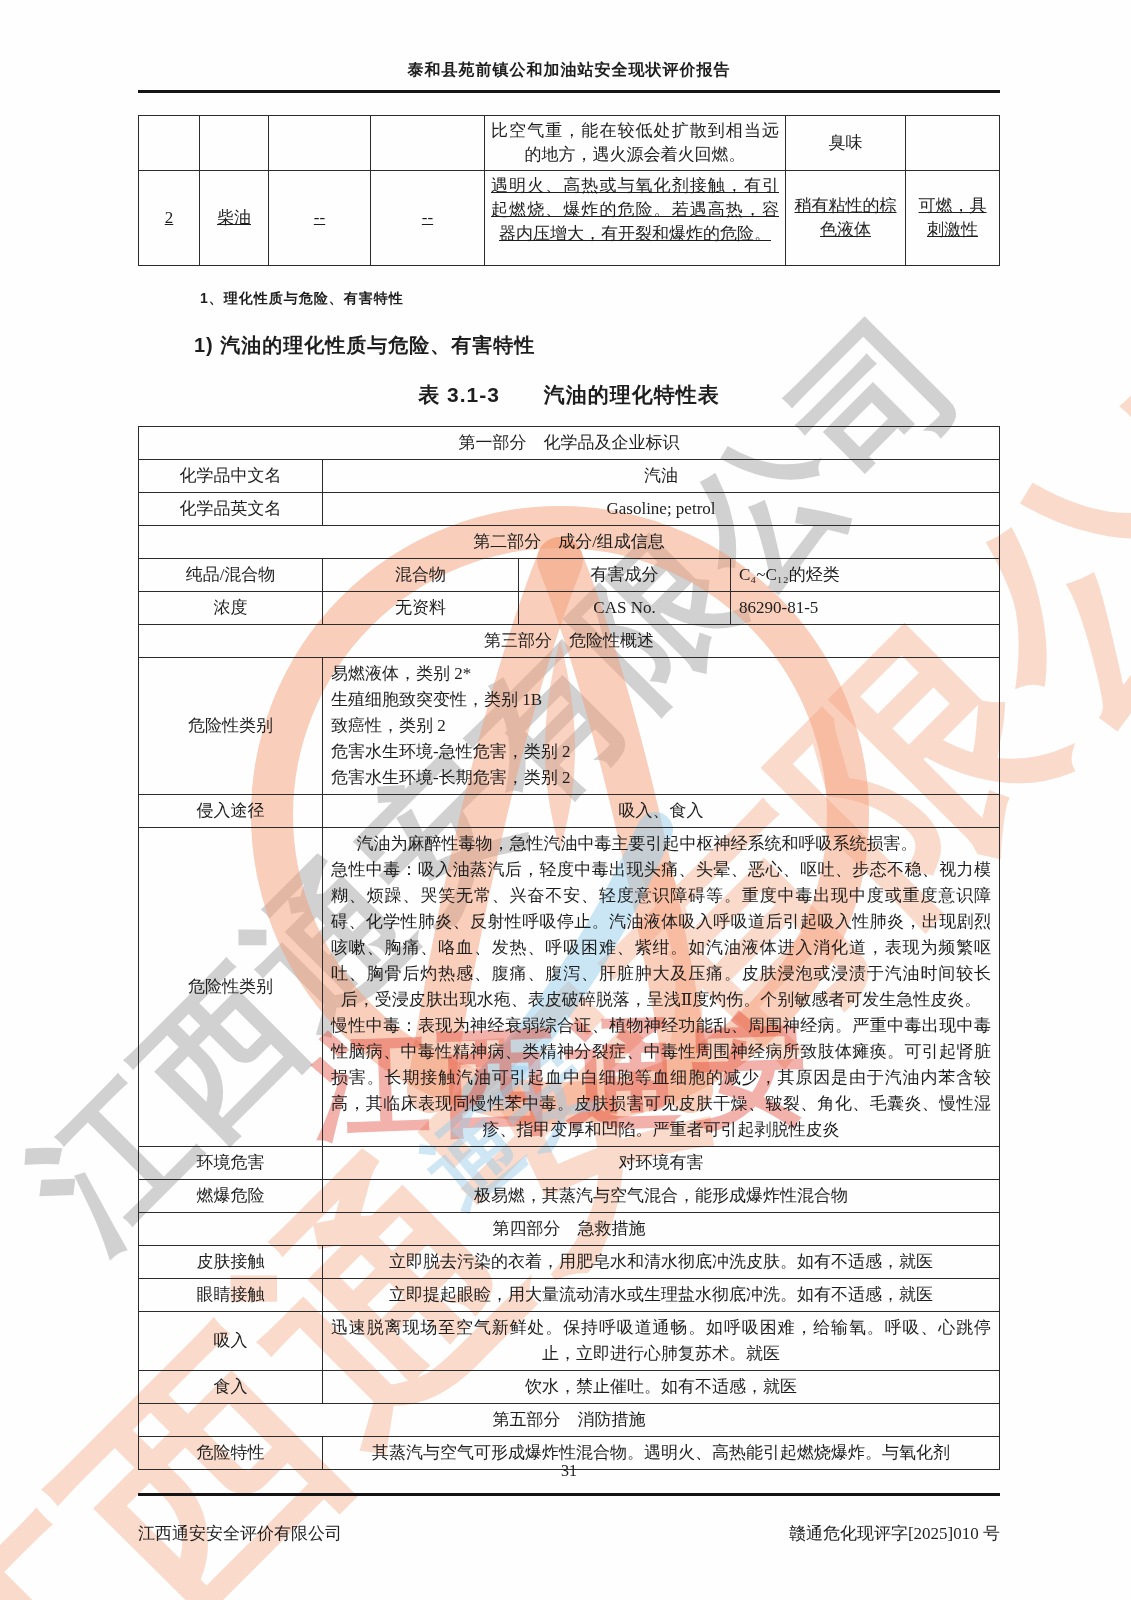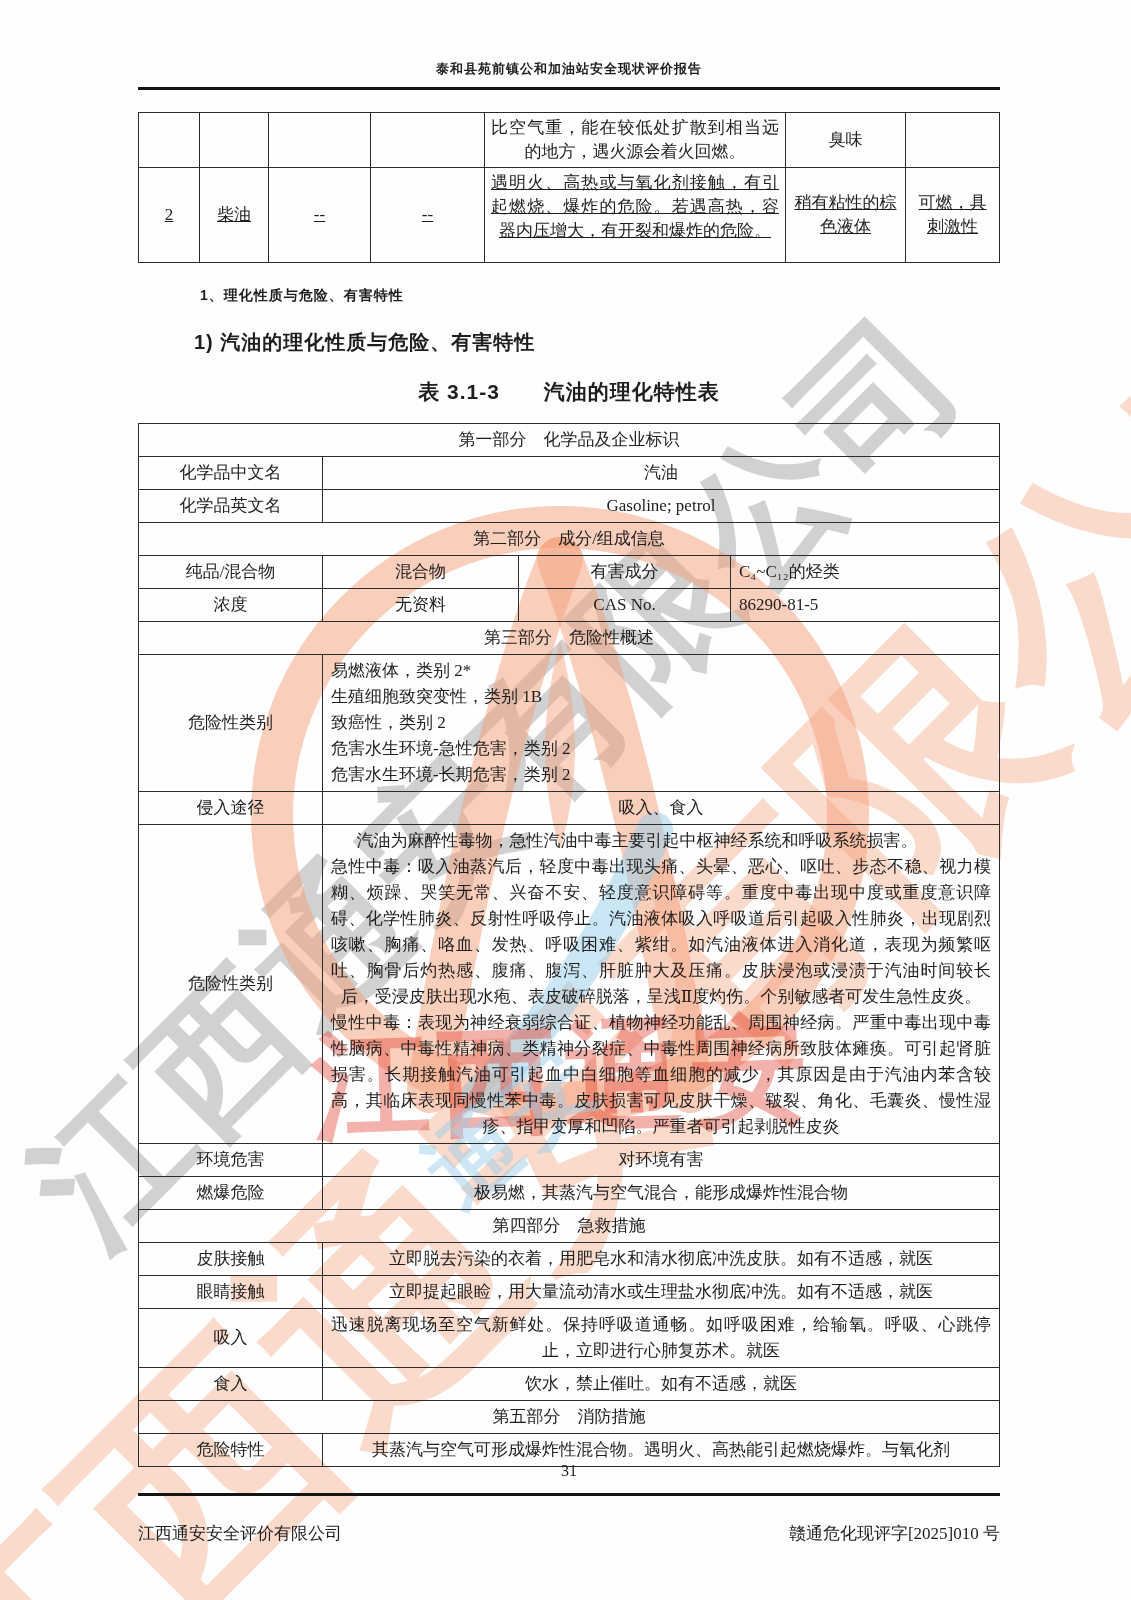--- a/index.html
+++ b/index.html
@@ -14,21 +14,21 @@
   .wm-gray{left:60px;top:1140px;font-size:150px;line-height:150px;color:rgba(148,148,148,.42);
     transform:rotate(-45deg);transform-origin:0 50%;letter-spacing:4px;}
   .wm-orange{left:-60px;top:1620px;font-size:250px;line-height:250px;color:rgba(244,164,128,.40);
     transform:rotate(-45deg);transform-origin:0 50%;letter-spacing:2px;}
   .wm-red{left:312px;top:1022px;font-size:118px;line-height:130px;color:rgba(224,62,45,.40);
     transform:rotate(-2deg);transform-origin:0 50%;letter-spacing:8px;}
   .wm-blue{left:440px;top:1140px;font-size:90px;line-height:95px;color:rgba(150,205,235,.45);
     transform:rotate(-40deg);transform-origin:0 50%;letter-spacing:4px;}
   
   .content{position:absolute;left:138px;top:60px;width:862px;z-index:1;}
-  .doc-title{text-align:center;font-size:13px;font-weight:700;letter-spacing:1px;}
+  .doc-title{text-align:center;font-size:16px;font-weight:700;letter-spacing:1px;}
   .header-rule{margin-top:9px;height:3px;background:#141414;}
   
   .top-table{margin-top:22px;border:1.5px solid #2b2b2b;display:grid;
     grid-template-columns:60px 69px 102px 114px 301px 120px 1fr;
     font-size:17px;line-height:24px;}
   .tcell{border-left:1px solid #2b2b2b;border-top:1px solid #2b2b2b;
     display:flex;align-items:center;justify-content:center;
     padding:3px 6px;box-sizing:border-box;text-align:center;}
   .tcell.c0{border-left:none;}
   .tcell.r0{border-top:none;}

